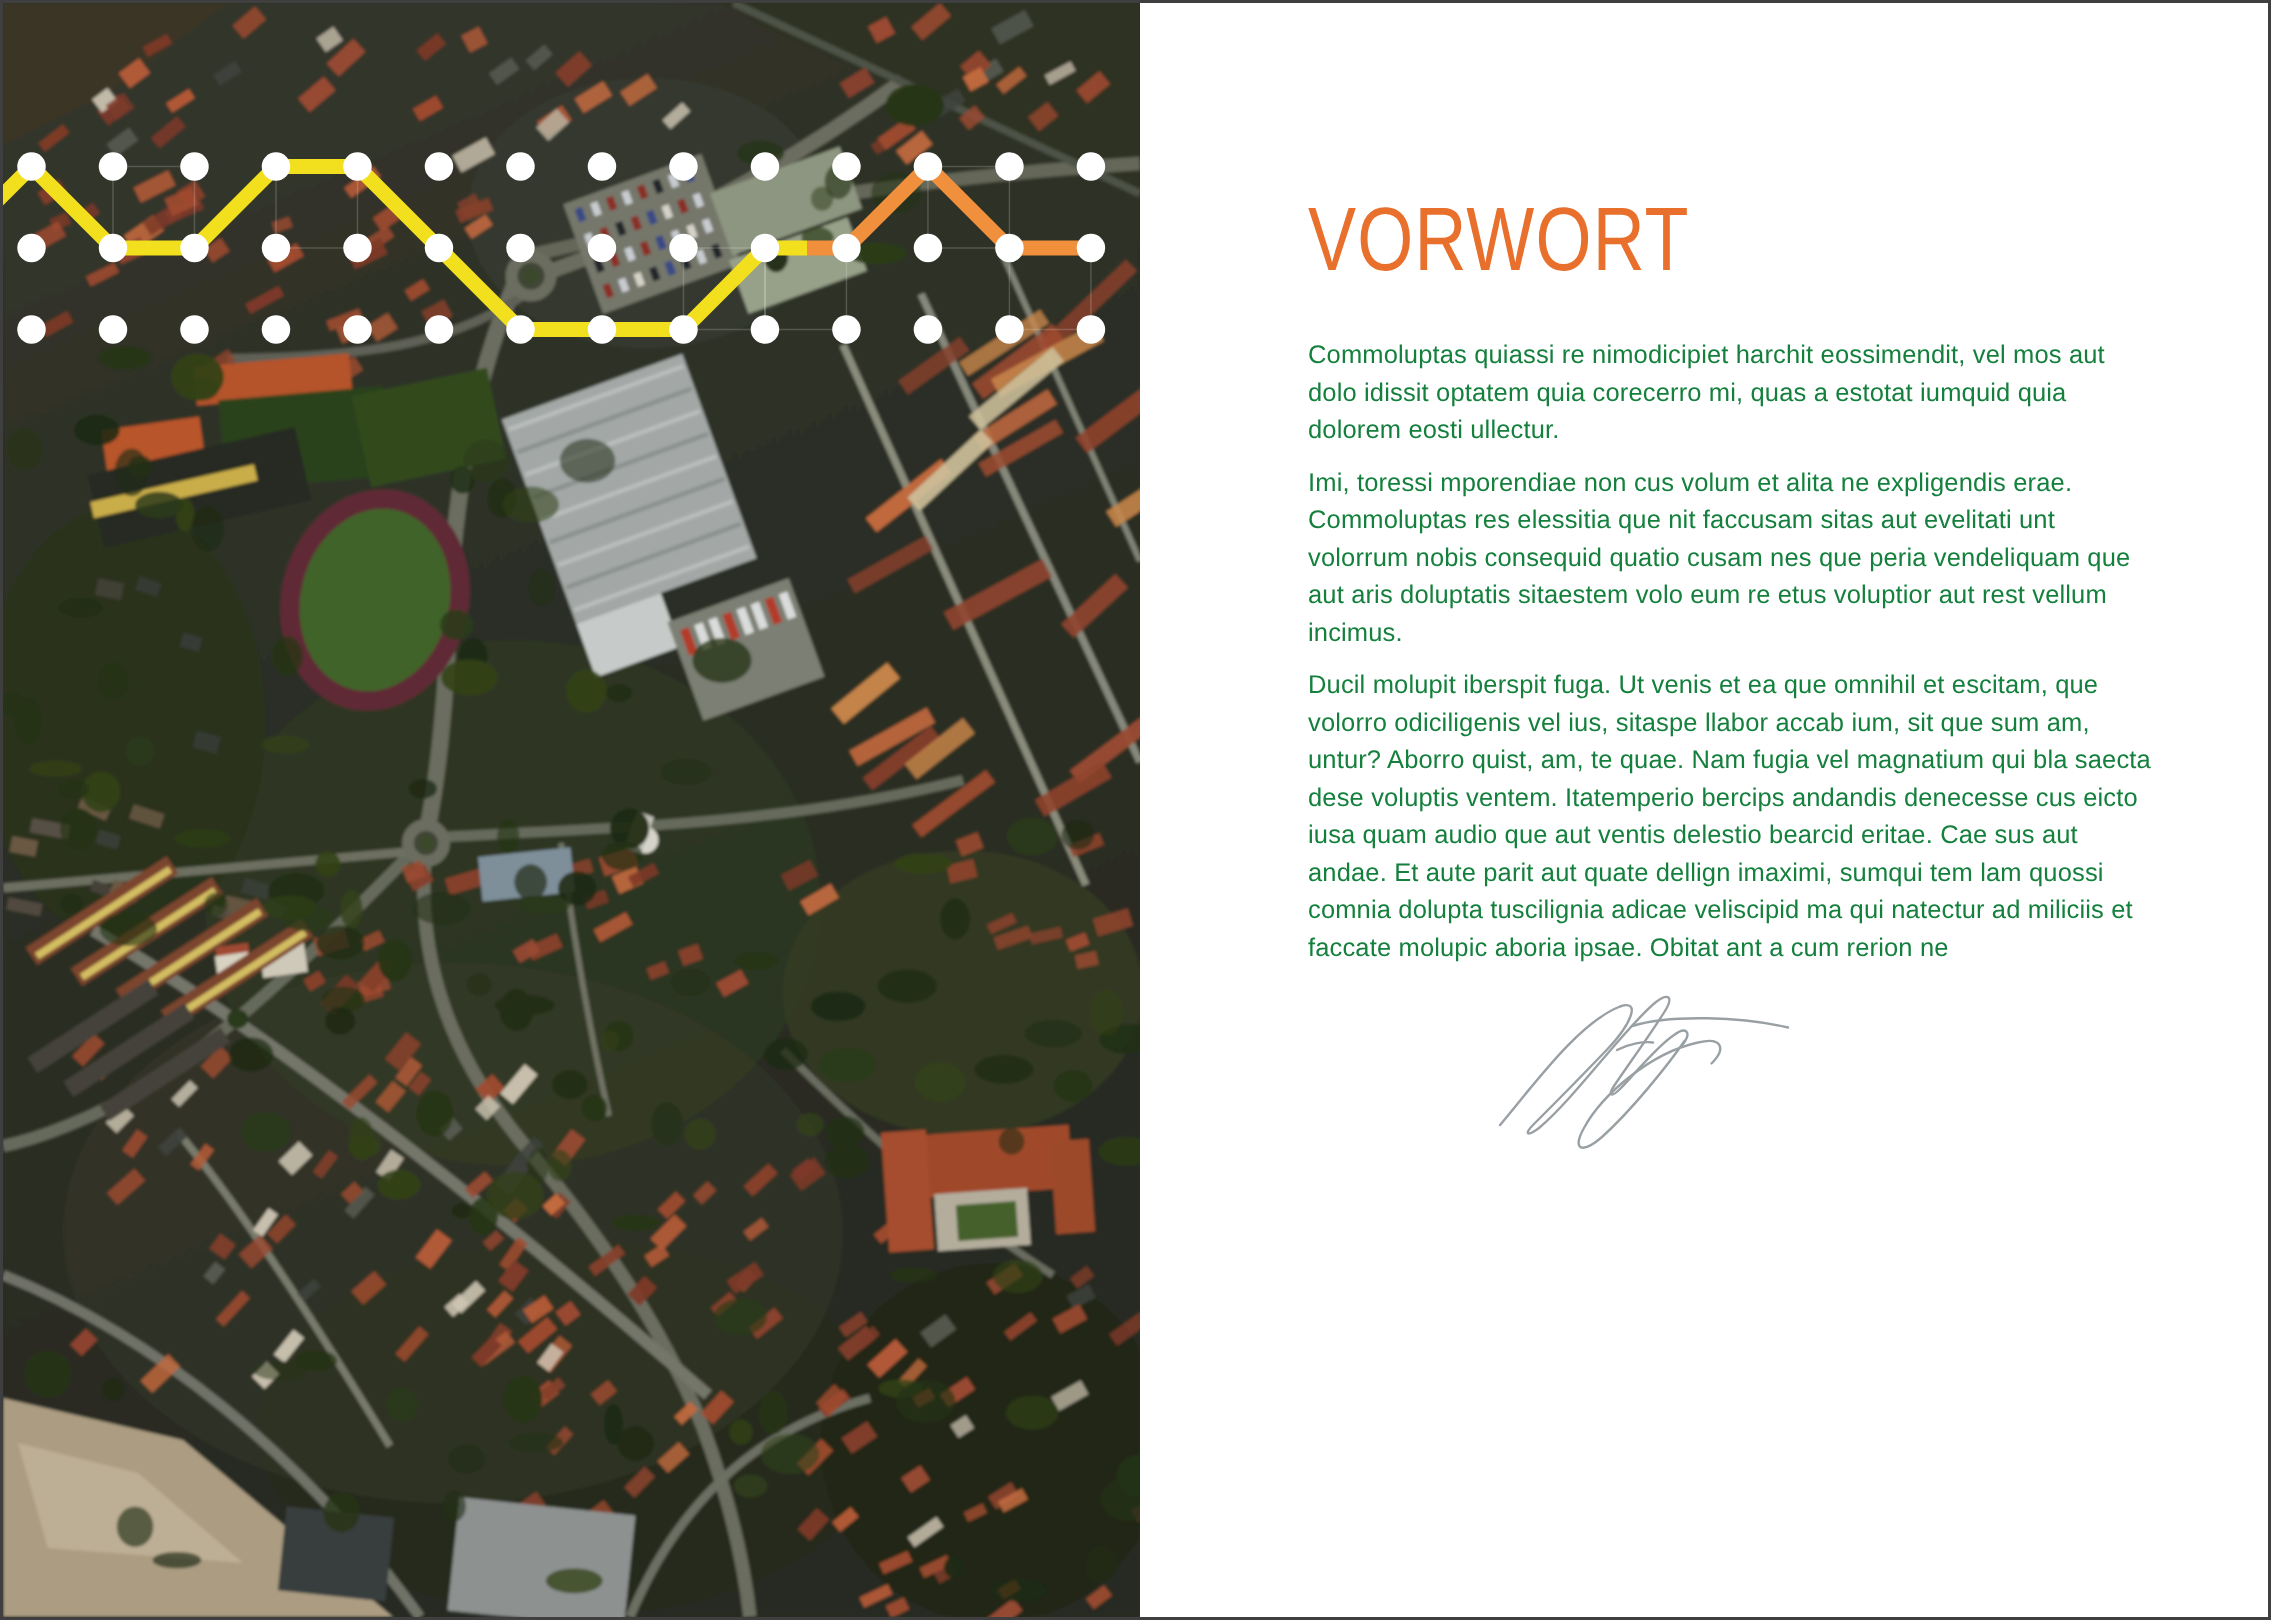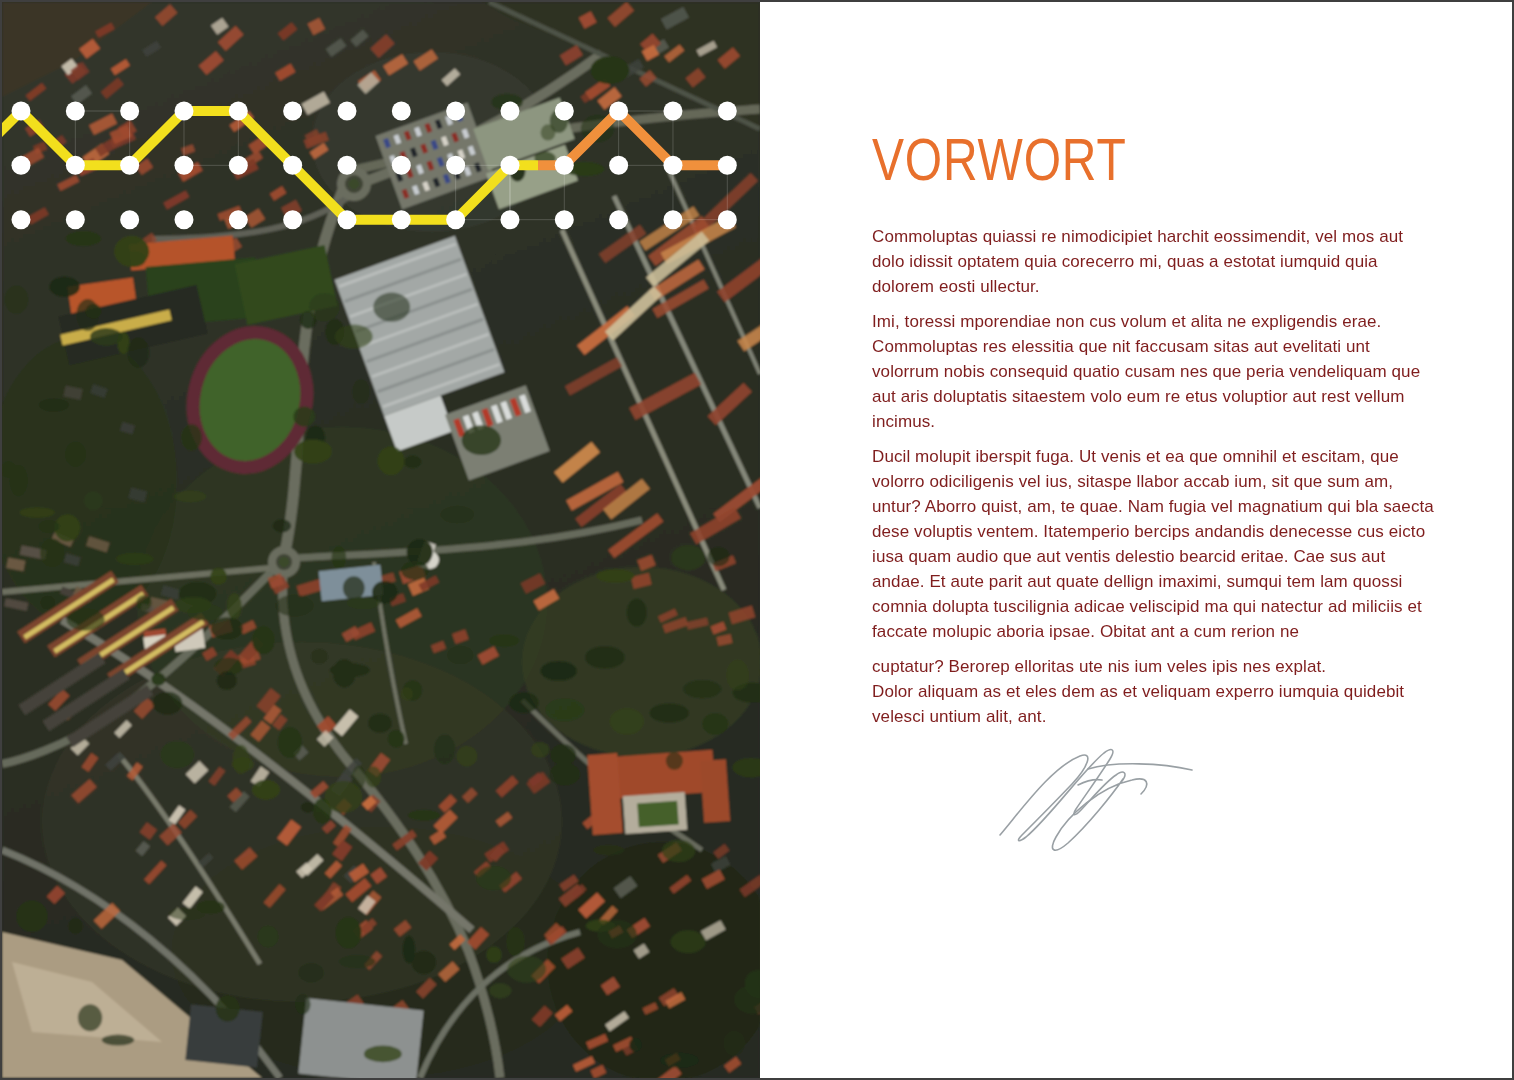--- a/index.html
+++ b/index.html
@@ -3,21 +3,21 @@
 <meta charset="utf-8">
 <style>
   html,body{margin:0;padding:0;background:#ffffff;}
   body{width:1514px;height:1080px;overflow:hidden;font-family:"Liberation Sans",sans-serif;}
   .frame{position:relative;width:1514px;height:1080px;box-sizing:border-box;border:2px solid #3f3f3f;display:flex;background:#ffffff;}
   .photo-page{flex:0 0 auto;width:758px;height:100%;position:relative;overflow:hidden;background:#2b2e24;}
   .photo-page svg{display:block;width:758px;height:1076px;}
   .text-page{flex:1;position:relative;background:#ffffff;}
   .inner{position:absolute;left:112px;top:0;width:572px;}
   h1.title{margin:128px 0 34px;font-weight:200;font-size:60px;line-height:1;color:#e8702c;letter-spacing:1px;transform:scaleX(.8);transform-origin:left center;white-space:nowrap;}
-  .essay p{margin:0 0 10px;font-size:17px;line-height:25px;color:#7f1d1d;letter-spacing:.1px;max-width:566px;}
+  .essay p{margin:0 0 10px;font-size:17px;line-height:25px;color:#15803d;letter-spacing:.1px;max-width:566px;}
   .preline{white-space:pre-line;}
   .signature{display:block;margin:2px 0 0 118px;}
 </style>
 </head>
 <body>
 
 <div class="frame">
 
   <div class="photo-page">
     <svg id="aerial" viewBox="0 0 758 1076">
@@ -617,22 +617,20 @@
     </svg>
   </div>
 
   <div class="text-page">
     <div class="inner">
       <h1 class="title">VORWORT</h1>
       <div class="essay">
         <p>Commoluptas quiassi re nimodicipiet harchit eossimendit, vel mos aut dolo idissit optatem quia corecerro mi, quas a estotat iumquid quia dolorem eosti ullectur.</p>
         <p>Imi, toressi mporendiae non cus volum et alita ne expligendis erae. Commoluptas res elessitia que nit faccusam sitas aut evelitati unt volorrum nobis consequid quatio cusam nes que peria vendeliquam que aut aris doluptatis sitaestem volo eum re etus voluptior aut rest vellum incimus.</p>
         <p>Ducil molupit iberspit fuga. Ut venis et ea que omnihil et escitam, que volorro odiciligenis vel ius, sitaspe llabor accab ium, sit que sum am, untur? Aborro quist, am, te quae. Nam fugia vel magnatium qui bla saecta dese voluptis ventem. Itatemperio bercips andandis denecesse cus eicto iusa quam audio que aut ventis delestio bearcid eritae. Cae sus aut andae. Et aute parit aut quate dellign imaximi, sumqui tem lam quossi comnia dolupta tuscilignia adicae veliscipid ma qui natectur ad miliciis et faccate molupic aboria ipsae. Obitat ant a cum rerion ne</p>
-        <p class="preline">cuptatur? Berorep elloritas ute nis ium veles ipis nes explat.
-Dolor aliquam as et eles dem as et veliquam experro iumquia quidebit velesci untium alit, ant.</p>
       </div>
       <svg class="signature" width="215" height="122" viewBox="0 0 215 122">
         <g fill="none" stroke="#8f969b" stroke-width="1.6" stroke-linecap="round" opacity="0.9">
           <path d="M10,96 C32,70 62,28 90,17 C104,12 98,28 82,45 C62,66 40,88 32,96 C26,102 28,104 36,98 C60,78 94,30 114,14 C122,8 126,10 120,20 C110,36 94,58 86,70 C82,76 84,78 90,72 C100,62 114,44 126,36 C134,30 138,34 132,42"></path>
           <path d="M98,30 C124,22 172,24 202,31"></path>
           <path d="M133,40 C122,56 98,86 78,104 C64,116 58,112 66,98 C78,76 110,48 142,41 C158,37 161,45 151,55"></path>
           <path d="M88,46 C96,42 106,40 112,41"></path>
         </g>
       </svg>
     </div>

